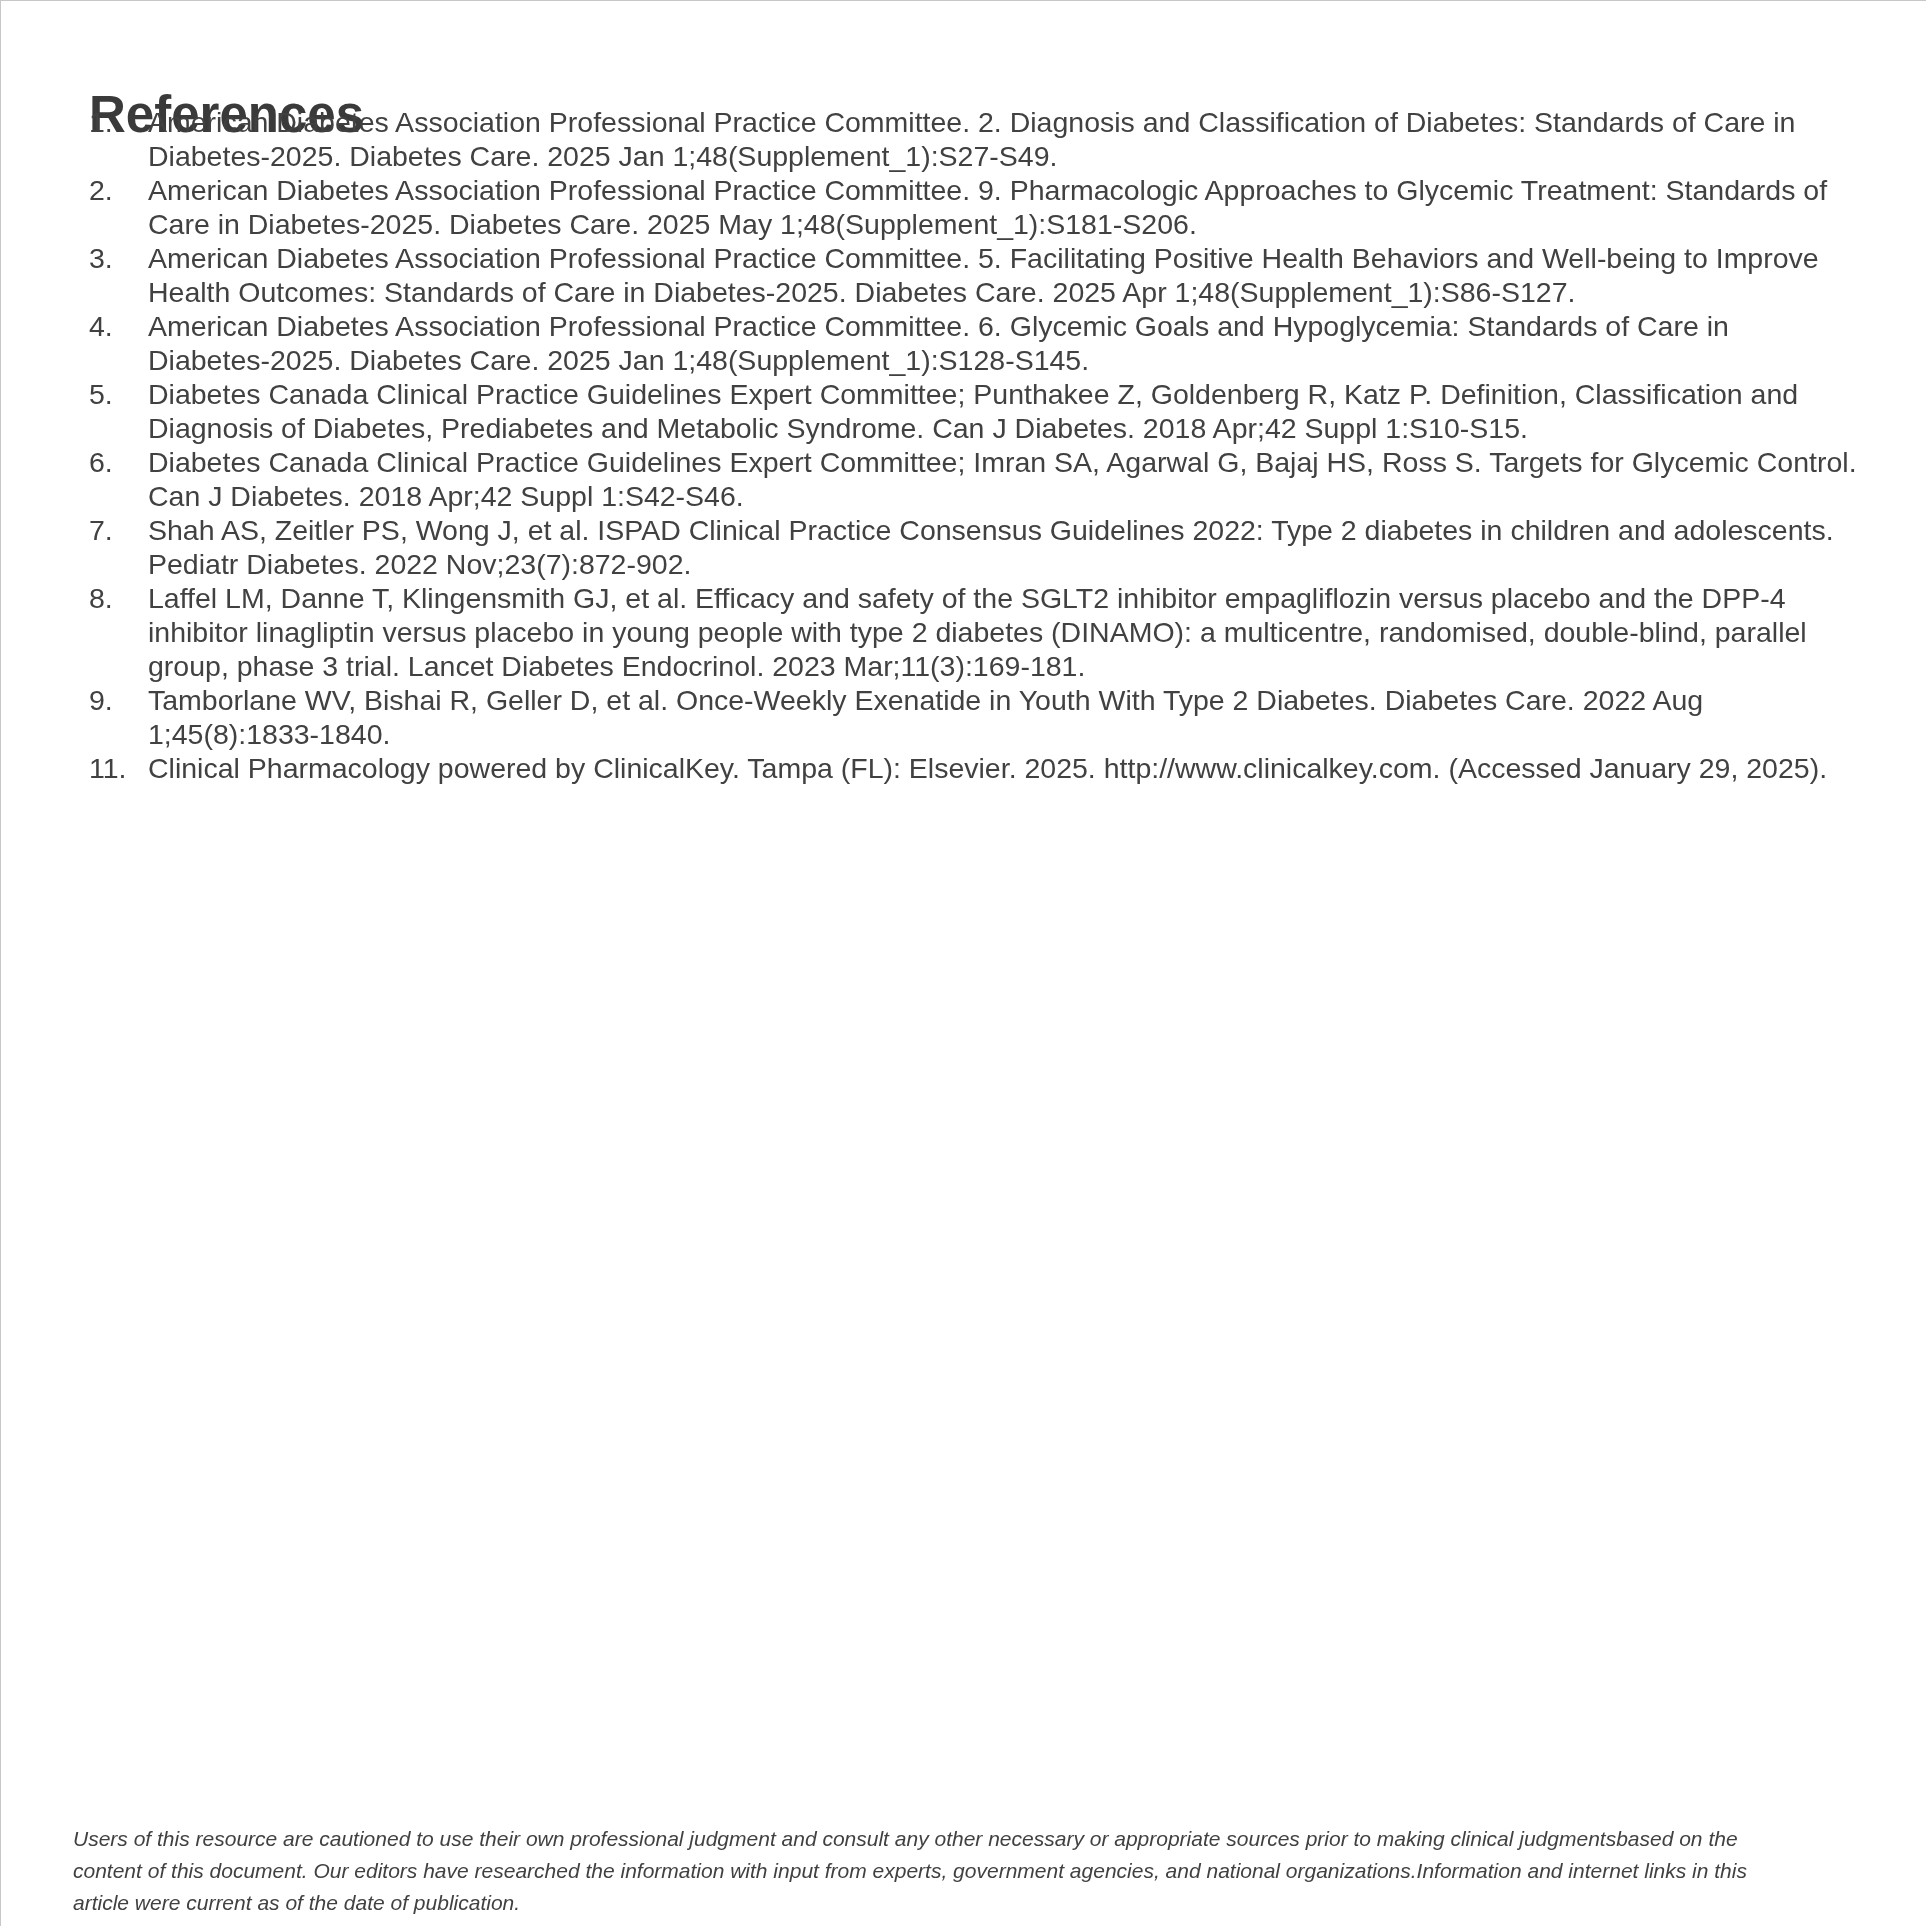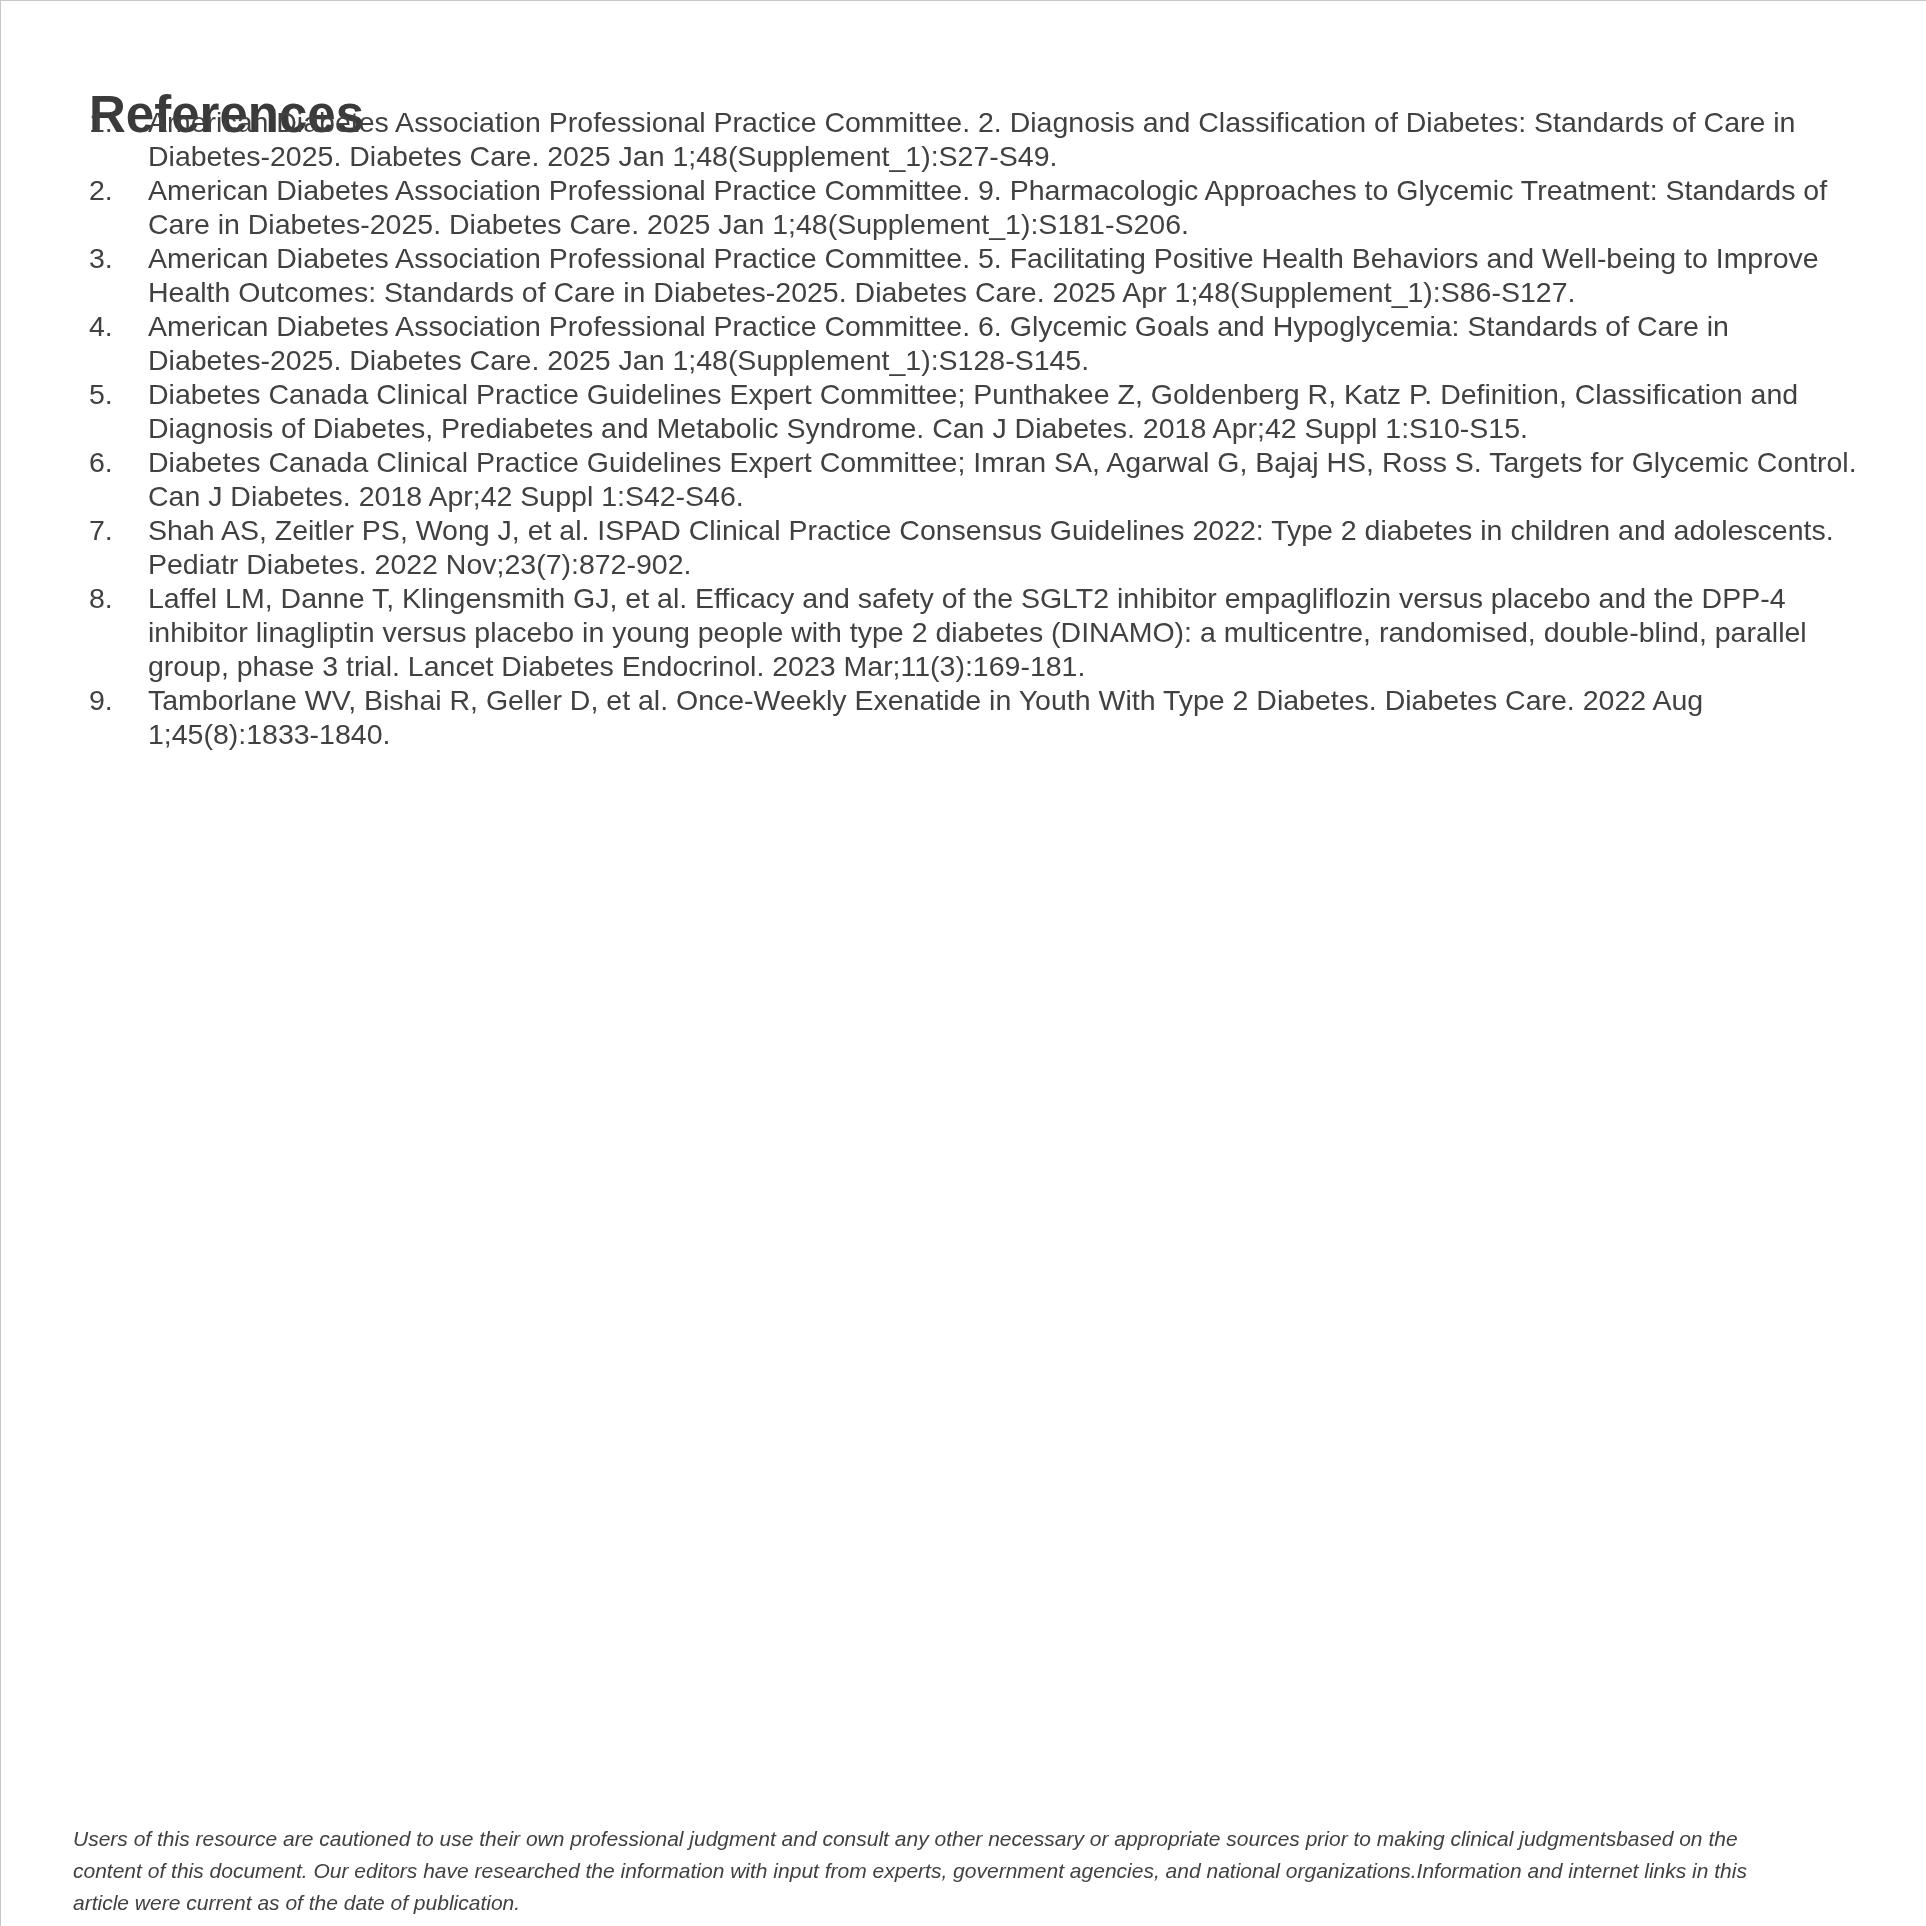--- a/index.html
+++ b/index.html
@@ -64,21 +64,21 @@
 
   <h1 class="title">References</h1>
 
   <div class="refs">
       <div class="ref-row">
         <span class="ref-num">1.</span>
         <div class="ref-text">American Diabetes Association Professional Practice Committee. 2. Diagnosis and Classification of Diabetes: Standards of Care in Diabetes-2025. Diabetes Care. 2025 Jan 1;48(Supplement_1):S27-S49.</div>
       </div>
       <div class="ref-row">
         <span class="ref-num">2.</span>
-        <div class="ref-text">American Diabetes Association Professional Practice Committee. 9. Pharmacologic Approaches to Glycemic Treatment: Standards of Care in Diabetes-2025. Diabetes Care. 2025 Jan 1;48(Supplement_1):S181-S206.</div>
+        <div class="ref-text">American Diabetes Association Professional Practice Committee. 9. Pharmacologic Approaches to Glycemic Treatment: Standards of Care in Diabetes-2025. Diabetes Care. 2025 May 1;48(Supplement_1):S181-S206.</div>
       </div>
       <div class="ref-row">
         <span class="ref-num">3.</span>
         <div class="ref-text">American Diabetes Association Professional Practice Committee. 5. Facilitating Positive Health Behaviors and Well-being to Improve Health Outcomes: Standards of Care in Diabetes-2025. Diabetes Care. 2025 Apr 1;48(Supplement_1):S86-S127.</div>
       </div>
       <div class="ref-row">
         <span class="ref-num">4.</span>
         <div class="ref-text">American Diabetes Association Professional Practice Committee. 6. Glycemic Goals and Hypoglycemia: Standards of Care in Diabetes-2025. Diabetes Care. 2025 Jan 1;48(Supplement_1):S128-S145.</div>
       </div>
       <div class="ref-row">
@@ -94,18 +94,22 @@
         <div class="ref-text">Shah AS, Zeitler PS, Wong J, et al. ISPAD Clinical Practice Consensus Guidelines 2022: Type 2 diabetes in children and adolescents. Pediatr Diabetes. 2022 Nov;23(7):872-902.</div>
       </div>
       <div class="ref-row">
         <span class="ref-num">8.</span>
         <div class="ref-text">Laffel LM, Danne T, Klingensmith GJ, et al. Efficacy and safety of the SGLT2 inhibitor empagliflozin versus placebo and the DPP-4 inhibitor linagliptin versus placebo in young people with type 2 diabetes (DINAMO): a multicentre, randomised, double-blind, parallel group, phase 3 trial. Lancet Diabetes Endocrinol. 2023 Mar;11(3):169-181.</div>
       </div>
       <div class="ref-row">
         <span class="ref-num">9.</span>
         <div class="ref-text">Tamborlane WV, Bishai R, Geller D, et al. Once-Weekly Exenatide in Youth With Type 2 Diabetes. Diabetes Care. 2022 Aug 1;45(8):1833-1840.</div>
       </div>
+      <div class="ref-row">
+        <span class="ref-num">11.</span>
+        <div class="ref-text">Clinical Pharmacology powered by ClinicalKey. Tampa (FL): Elsevier. 2025. http://www.clinicalkey.com. (Accessed January 29, 2025).</div>
+      </div>
     </div>
 
   <p class="disclaimer">Users of this resource are cautioned to use their own professional judgment and consult any other necessary or appropriate sources prior to making clinical judgmentsbased on the content of this document. Our editors have researched the information with input from experts, government agencies, and national organizations.Information and internet links in this article were current as of the date of publication.</p>
 
 </div>
 
 
 </body></html>

